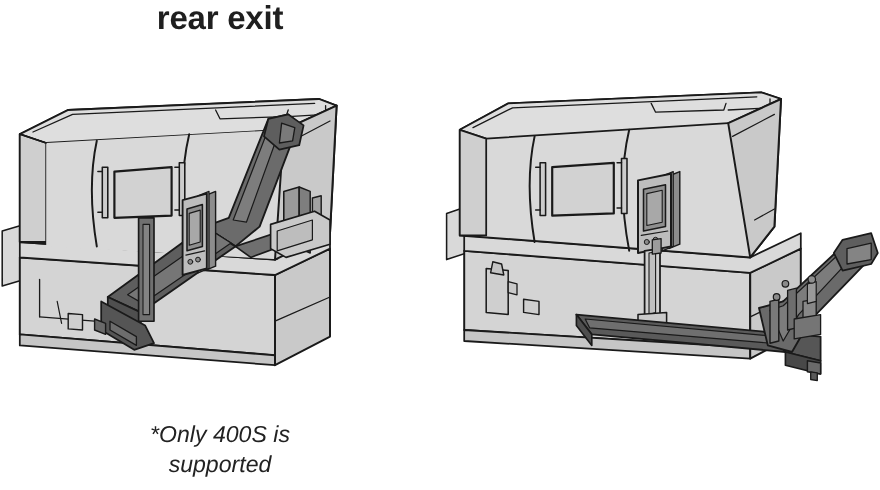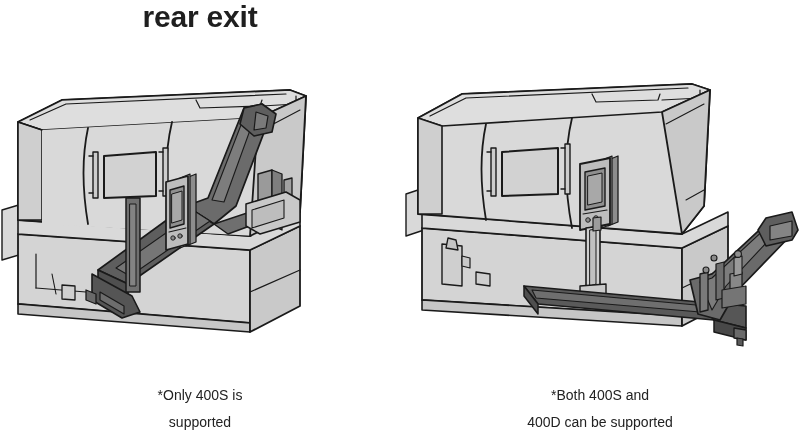--- a/index.html
+++ b/index.html
@@ -45,24 +45,25 @@
     height: 270px;
   }
   .figure svg { display: block; }
 
   .panel-caption {
     position: absolute;
     top: 382px;
     left: 0;
     width: 400px;
     text-align: center;
-    font-size: 14px;
+    font-size: 21px;
     line-height: 27px;
     color: #222222;
     white-space: pre-line;
+    font-style: italic;
   }
 </style>
 </head>
 <body>
 
 <div class="panel panel-left">
 
   <div class="panel-title">rear exit</div>
 
   <div class="figure">
@@ -289,15 +290,13 @@
           <g>
             <path d="M334,250 L346,252 L346,262 L334,260 Z" fill="#6a6a6a" stroke-width="1.3"></path>
             <path d="M337,260 L343,261 L343,268 L337,267 Z" fill="#5a5a5a" stroke-width="1.2"></path>
           </g>
         </g>
 
       </g>
     </svg>
   </div>
 
-  <div class="panel-caption">*Both 400S and
-400D can be supported</div>
 </div>
 
 </body></html>

